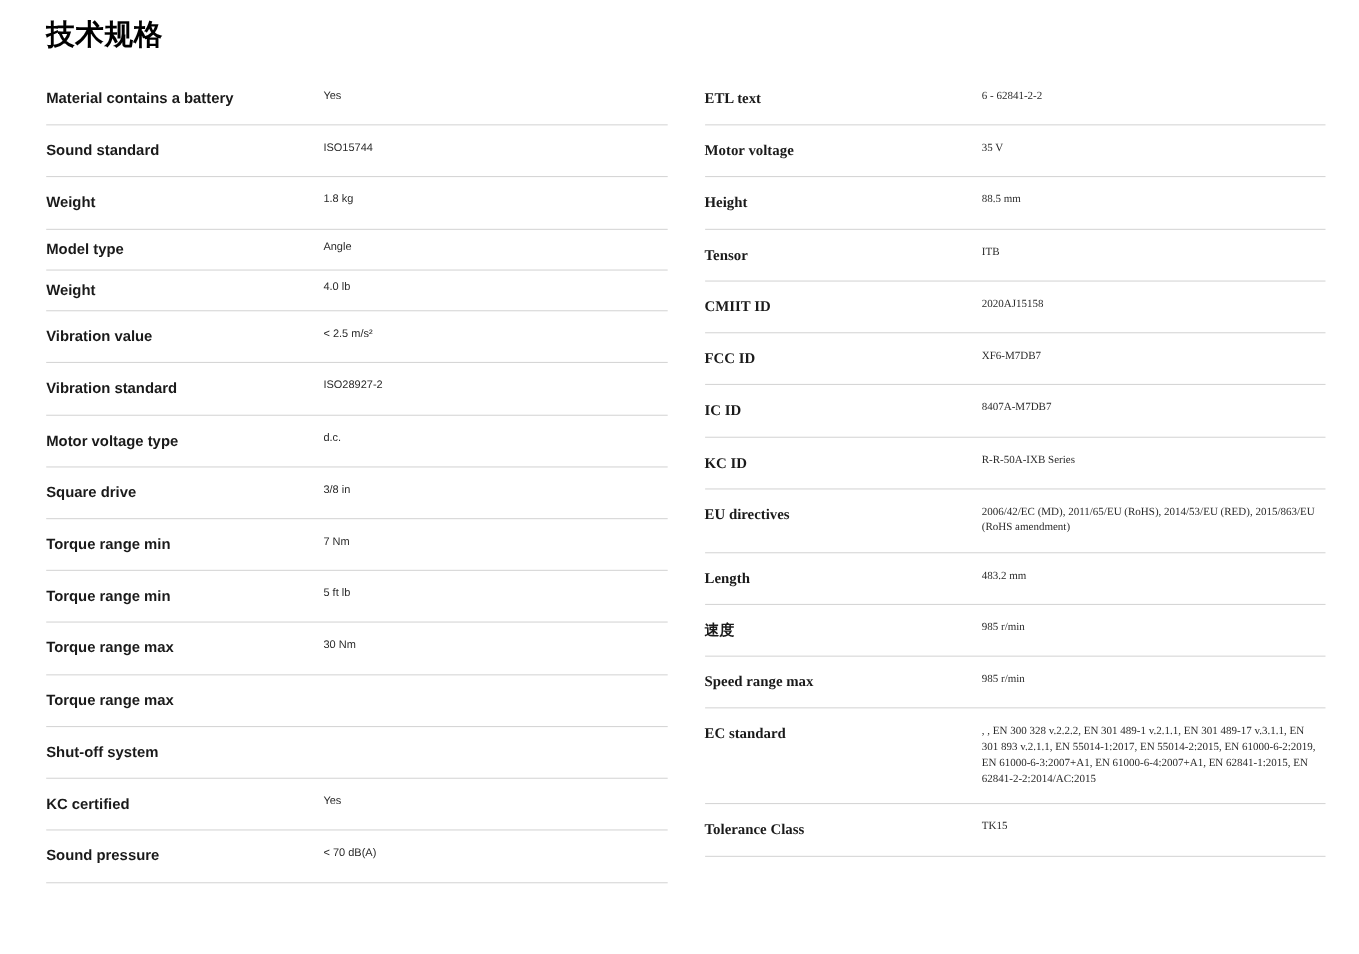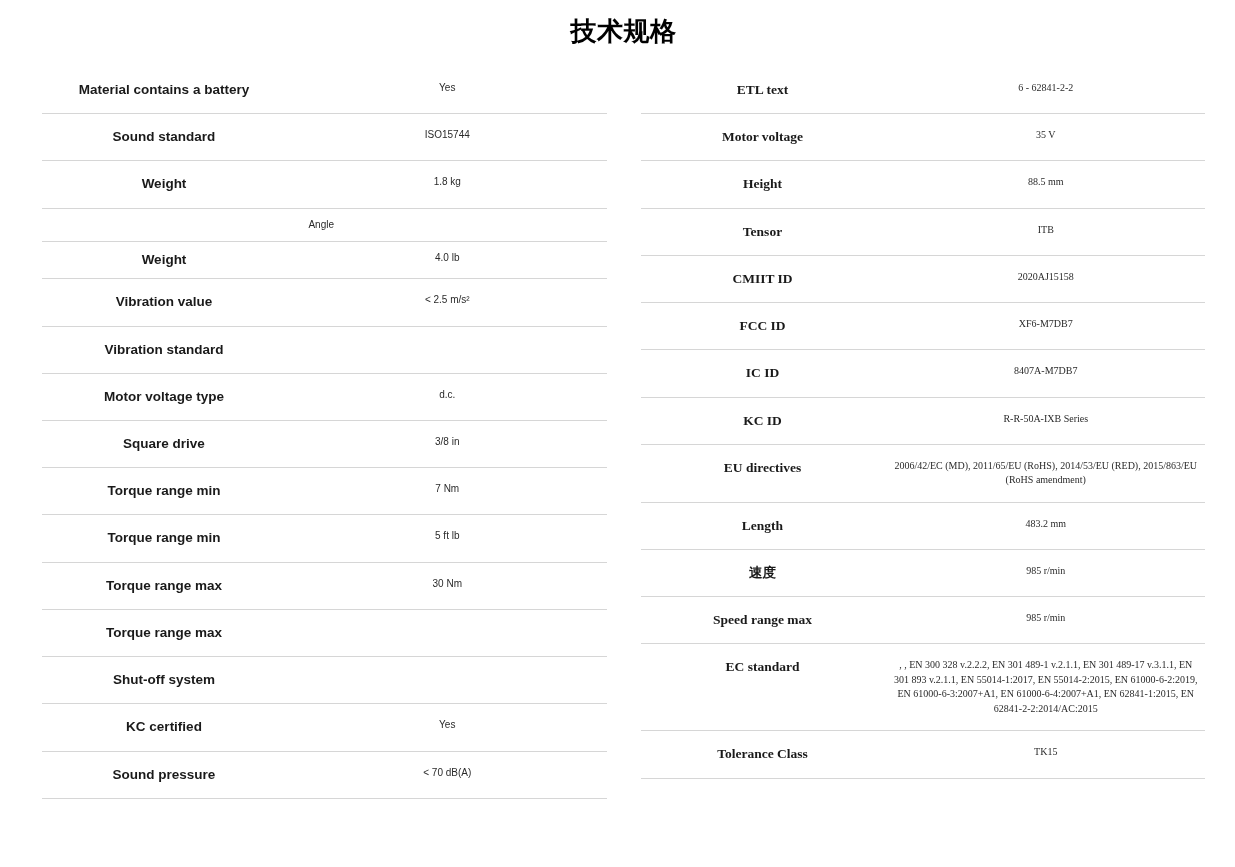--- a/index.html
+++ b/index.html
@@ -13,21 +13,20 @@
     font-family: "Liberation Sans", sans-serif;
     color: #1a1a1a;
     overflow: hidden;
   }
   .page {
     position: relative;
     width: 1235px;
     height: 710px;
     box-sizing: border-box;
     padding: 0 30px;
-    text-align: center;
   }
   .page-title {
     font-size: 26px;
     font-weight: bold;
     color: #000000;
     margin: 0;
     padding: 14px 0 18px 12px;
     letter-spacing: 0.5px;
   }
   .spec-columns {
@@ -95,32 +94,34 @@
       </div>
       <div class="spec-row">
         <div class="label">Sound standard</div>
         <div class="value">ISO15744</div>
       </div>
       <div class="spec-row">
         <div class="label">Weight</div>
         <div class="value">1.8 kg</div>
       </div>
       <div class="spec-row tight">
+        <div class="label">Model type</div>
         <div class="value">Angle</div>
       </div>
       <div class="spec-row tight">
         <div class="label">Weight</div>
         <div class="value">4.0 lb</div>
       </div>
       <div class="spec-row">
         <div class="label">Vibration value</div>
         <div class="value">&lt; 2.5 m/s²</div>
       </div>
       <div class="spec-row">
         <div class="label">Vibration standard</div>
+        <div class="value">ISO28927-2</div>
       </div>
       <div class="spec-row">
         <div class="label">Motor voltage type</div>
         <div class="value">d.c.</div>
       </div>
       <div class="spec-row">
         <div class="label">Square drive</div>
         <div class="value">3/8 in</div>
       </div>
       <div class="spec-row">

